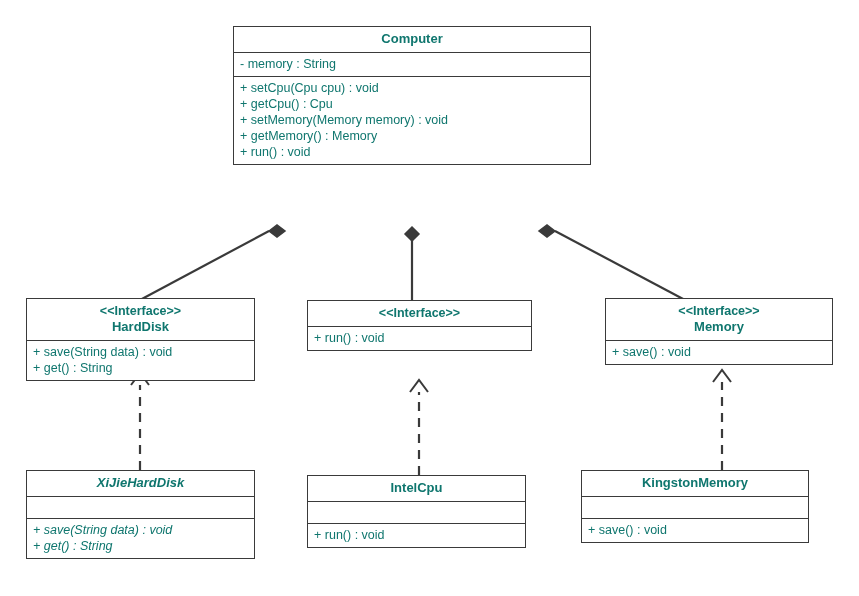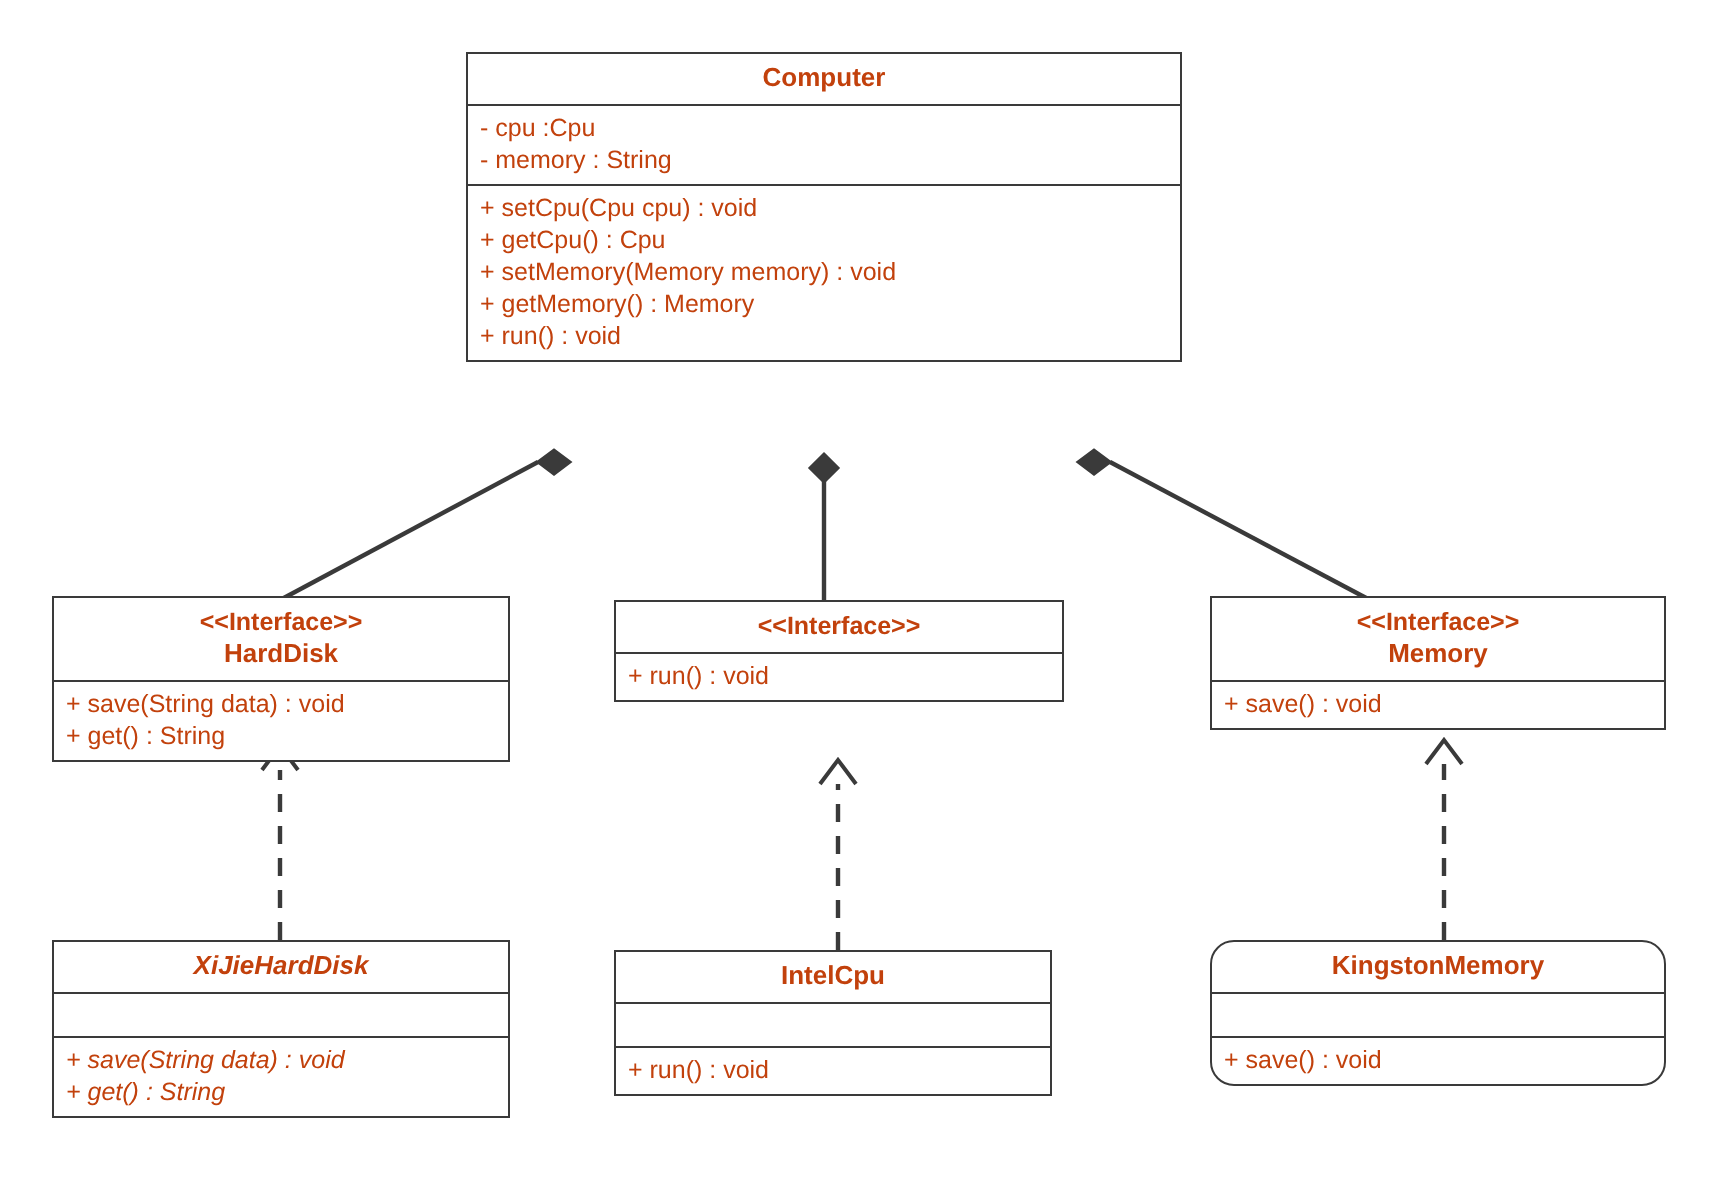--- a/index.html
+++ b/index.html
@@ -22,21 +22,21 @@
     width: 859px;
     height: 596px;
     pointer-events: none;
   }
   .uml-class {
     position: absolute;
     box-sizing: border-box;
     border: 1.5px solid #3a3a3a;
     background: #ffffff;
     font-size: 13px;
-    color: #c2410c;
+    color: #0f766e;
   }
   .uml-header {
     box-sizing: border-box;
     text-align: center;
     padding: 4px 4px 5px 4px;
     font-weight: bold;
     line-height: 16px;
   }
   .uml-header .stereotype {
     display: block;
@@ -101,21 +101,20 @@
       <line x1="722" y1="470" x2="722" y2="382" stroke="#3a3a3a" stroke-width="2.2" stroke-dasharray="9,7"></line>
       <polyline points="713,382 722,370 731,382" fill="none" stroke="#3a3a3a" stroke-width="2"></polyline>
     </g>
   </svg>
 
   <div class="uml-class" style="left:233px; top:26px; width:358px;">
     <div class="uml-header">
       <span class="cname">Computer</span>
     </div>
     <div class="uml-compartment uml-sep">
-      <div class="row">- cpu :Cpu</div>
       <div class="row">- memory : String</div>
     </div>
     <div class="uml-compartment uml-sep">
       <div class="row">+ setCpu(Cpu cpu) : void</div>
       <div class="row">+ getCpu() : Cpu</div>
       <div class="row">+ setMemory(Memory memory) : void</div>
       <div class="row">+ getMemory() : Memory</div>
       <div class="row">+ run() : void</div>
     </div>
   </div>
@@ -164,21 +163,21 @@
   <div class="uml-class" style="left:307px; top:475px; width:219px;">
     <div class="uml-header">
       <span class="cname">IntelCpu</span>
     </div>
     <div class="uml-compartment uml-sep empty"></div>
     <div class="uml-compartment uml-sep">
       <div class="row">+ run() : void</div>
     </div>
   </div>
 
-  <div class="uml-class" style="left:605px; top:470px; width:228px;border-radius:12px;">
+  <div class="uml-class" style="left:581px; top:470px; width:228px;">
     <div class="uml-header">
       <span class="cname">KingstonMemory</span>
     </div>
     <div class="uml-compartment uml-sep empty"></div>
     <div class="uml-compartment uml-sep">
       <div class="row">+ save() : void</div>
     </div>
   </div>
 
 </div>

